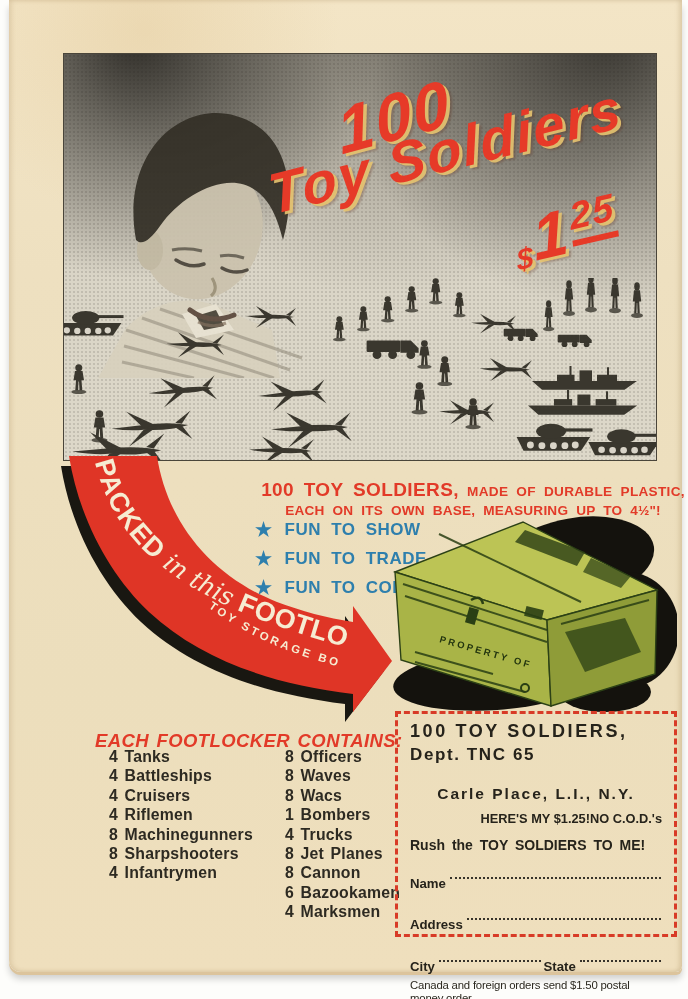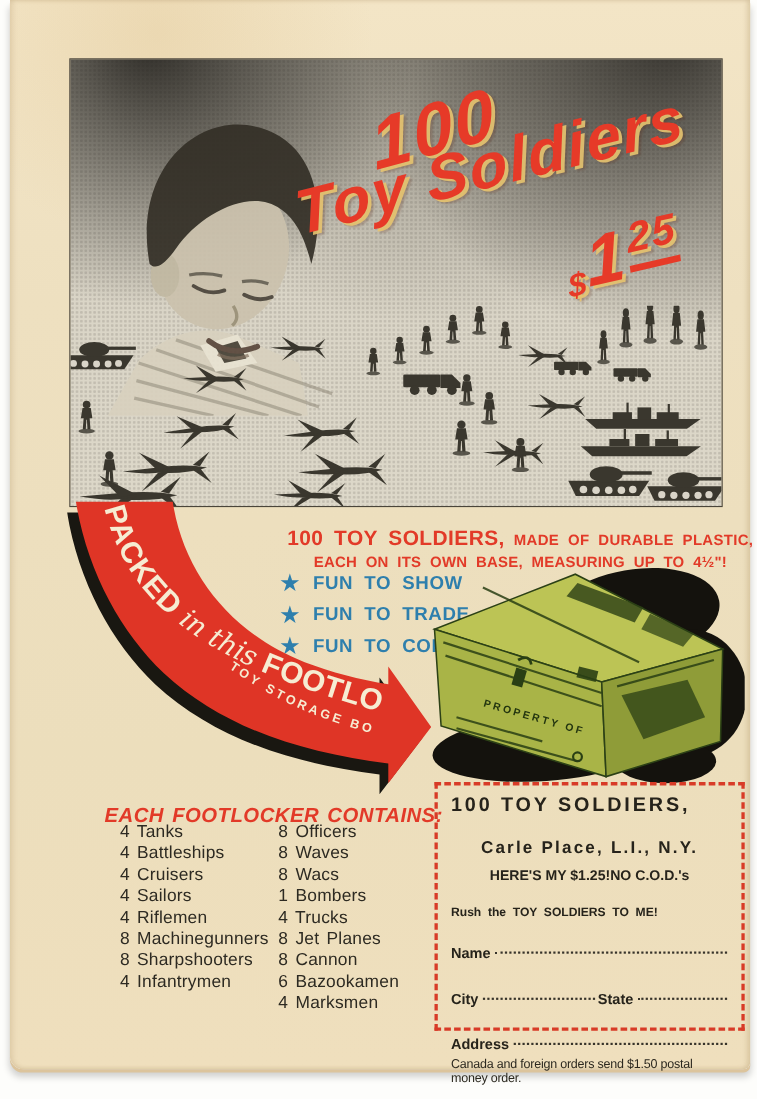--- a/index.html
+++ b/index.html
@@ -55,32 +55,32 @@
 
   
   .arrow-svg{position:absolute;left:52px;top:456px;}
   .locker-svg{position:absolute;left:366px;top:512px;}
 
   
   .contains-head{position:absolute;left:86px;top:730px;margin:0;color:#e23a28;
     font-size:18.5px;font-weight:bold;font-style:italic;letter-spacing:0.4px;word-spacing:2px;}
   .c-col{position:absolute;top:748px;list-style:none;margin:0;padding:0;}
   .c-col1{left:100px;}
-  .c-col2{left:244px;}
-  .c-col li{height:19.4px;font-size:15.8px;font-weight:normal;color:#2d2a22;letter-spacing:0.2px;word-spacing:2px;}
+  .c-col2{left:276px;}
+  .c-col li{height:19.4px;font-size:15.8px;font-weight:bold;color:#2d2a22;letter-spacing:0.2px;word-spacing:2px;}
 
   
   .coupon{position:absolute;left:386px;top:711px;width:282px;height:226px;box-sizing:border-box;
     border:3px dashed #d83b27;padding:7px 12px 6px 12px;color:#26231b;}
   .cp1{font-size:18px;font-weight:bold;letter-spacing:2.6px;}
   .cp2{font-size:17px;font-weight:bold;letter-spacing:1.6px;margin-top:3px;}
   .cp3{font-size:15.5px;font-weight:bold;letter-spacing:2px;margin-top:20px;text-align:center;}
-  .cp-offer{display:flex;justify-content:center;margin-top:8px;font-size:12.8px;font-weight:bold;}
-  .cp-rush{margin-top:21px;font-size:11px;font-weight:bold;word-spacing:3px;}
-  .cp-field{display:flex;align-items:center;font-size:13.2px;font-weight:bold;}
+  .cp-offer{display:flex;justify-content:flex-end;margin-top:8px;font-size:12.8px;font-weight:bold;}
+  .cp-rush{margin-top:11px;font-size:14px;font-weight:bold;word-spacing:3px;}
+  .cp-field{display:flex;align-items:flex-start;font-size:13.2px;font-weight:bold;}
   .cp-name{margin-top:23px;}
   .cp-address{margin-top:26px;}
   .cp-city{margin-top:27px;}
   .leader{flex:1;border-bottom:2px dotted #37332a;margin:0 1px 3px 4px;height:1px;}
   .leader.short{flex:0.8;}
   .cp-state-label{margin-left:2px;}
   .cp-foot{margin-top:4px;font-size:11.6px;letter-spacing:-0.2px;color:#2b281f;transform:scaleX(0.98);transform-origin:left;}
 
   svg .ink{fill:#3a372e;}
 </style>
@@ -266,57 +266,57 @@
         <circle cx="150" cy="176" r="4" fill="none" stroke="#2a3f14" stroke-width="2"></circle>
       </g>
       <text x="64" y="130" transform="rotate(16 64 130)" font-size="9.5" font-weight="bold" letter-spacing="2.5" fill="#23350f">PROPERTY OF</text>
     </svg>
 
     <h2 class="contains-head">EACH FOOTLOCKER CONTAINS:</h2>
     <ul class="c-col c-col1">
       <li>4 Tanks</li>
       <li>4 Battleships</li>
       <li>4 Cruisers</li>
-      <li>4 Sailors</li>
       <li>4 Riflemen</li>
       <li>8 Machinegunners</li>
       <li>8 Sharpshooters</li>
       <li>4 Infantrymen</li>
     </ul>
     <ul class="c-col c-col2">
       <li>8 Officers</li>
       <li>8 Waves</li>
       <li>8 Wacs</li>
       <li>1 Bombers</li>
       <li>4 Trucks</li>
       <li>8 Jet Planes</li>
       <li>8 Cannon</li>
       <li>6 Bazookamen</li>
       <li>4 Marksmen</li>
     </ul>
 
     <div class="coupon">
       <div class="cp1">100 TOY SOLDIERS,</div>
+      <div class="cp2">Dept. TNC 65</div>
       <div class="cp3">Carle Place, L.I., N.Y.</div>
       <div class="cp-offer">
         <span>HERE'S MY $1.25!</span>
         <span>NO C.O.D.'s</span>
       </div>
       <div class="cp-rush">Rush the TOY SOLDIERS TO ME!</div>
       <div class="cp-field cp-name">
         <span>Name</span>
           <span class="leader"></span>
       </div>
+      <div class="cp-field cp-address">
+        <span>Address</span>
+          <span class="leader"></span>
+      </div>
       <div class="cp-field cp-city">
         <span>City</span>
           <span class="leader"></span>
           <span class="cp-state-label">State</span>
           <span class="leader short"></span>
       </div>
-      <div class="cp-field cp-address">
-        <span>Address</span>
-          <span class="leader"></span>
-      </div>
       <div class="cp-foot">Canada and foreign orders send $1.50 postal money order.</div>
     </div>
 
   </div>
 </div>
 
 </body></html>

